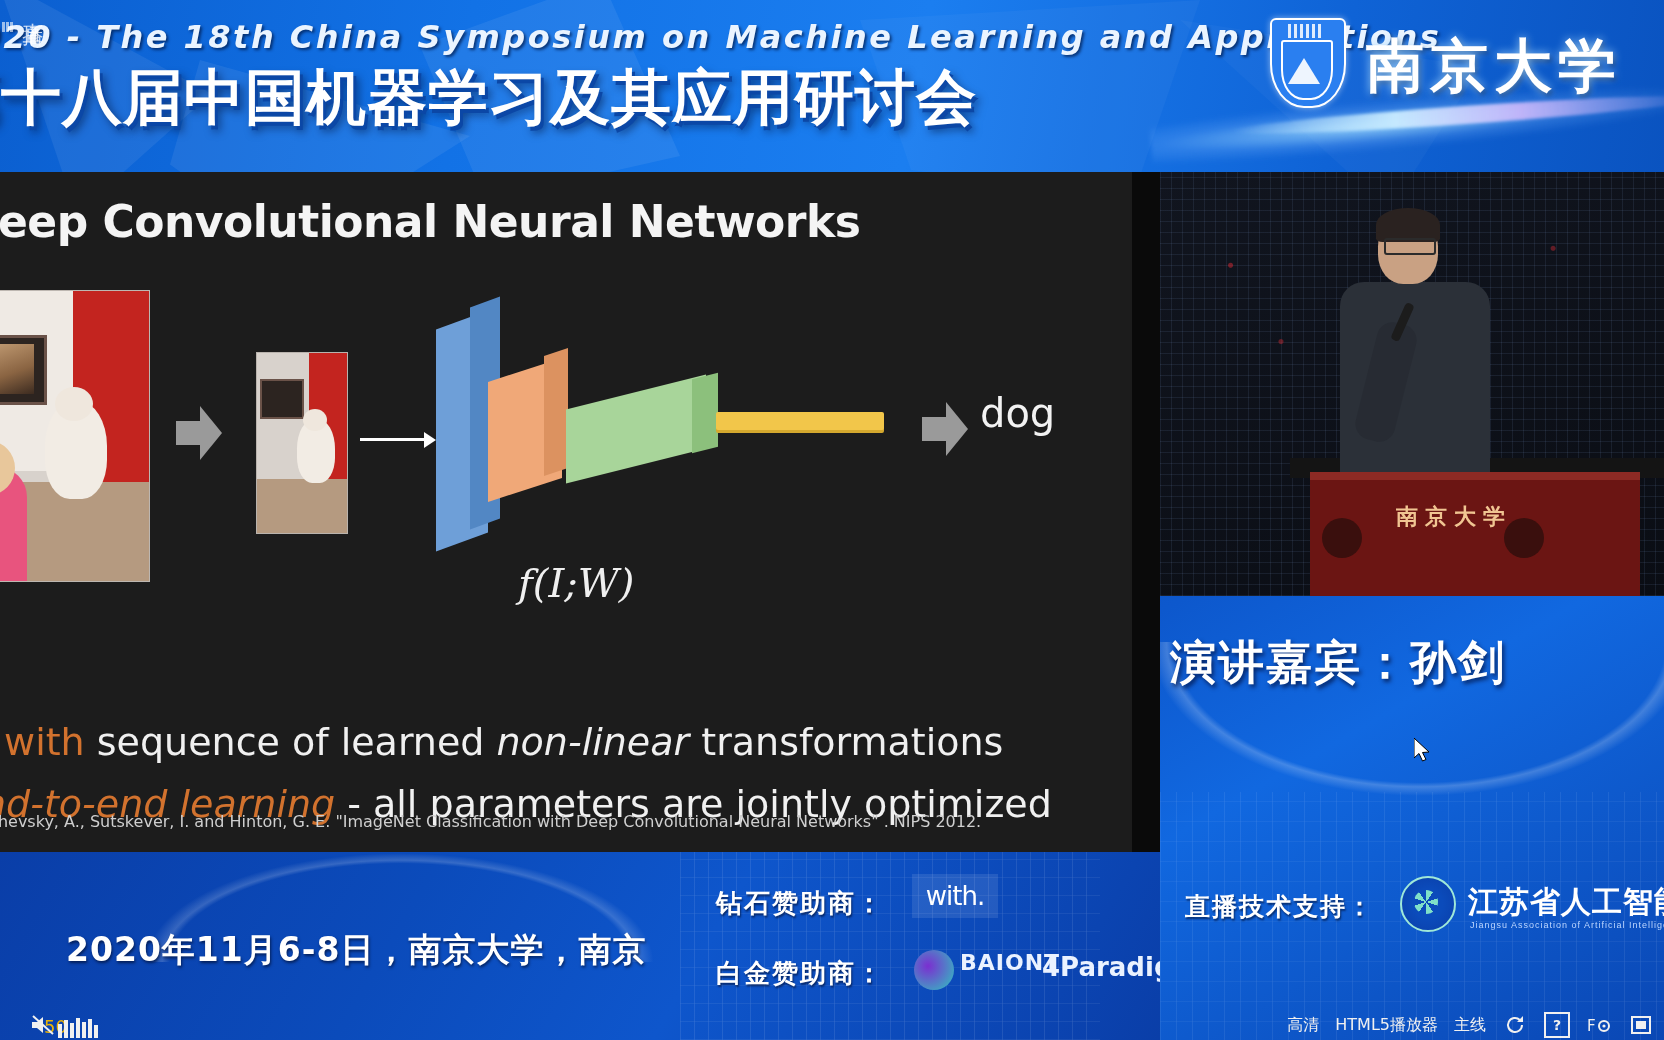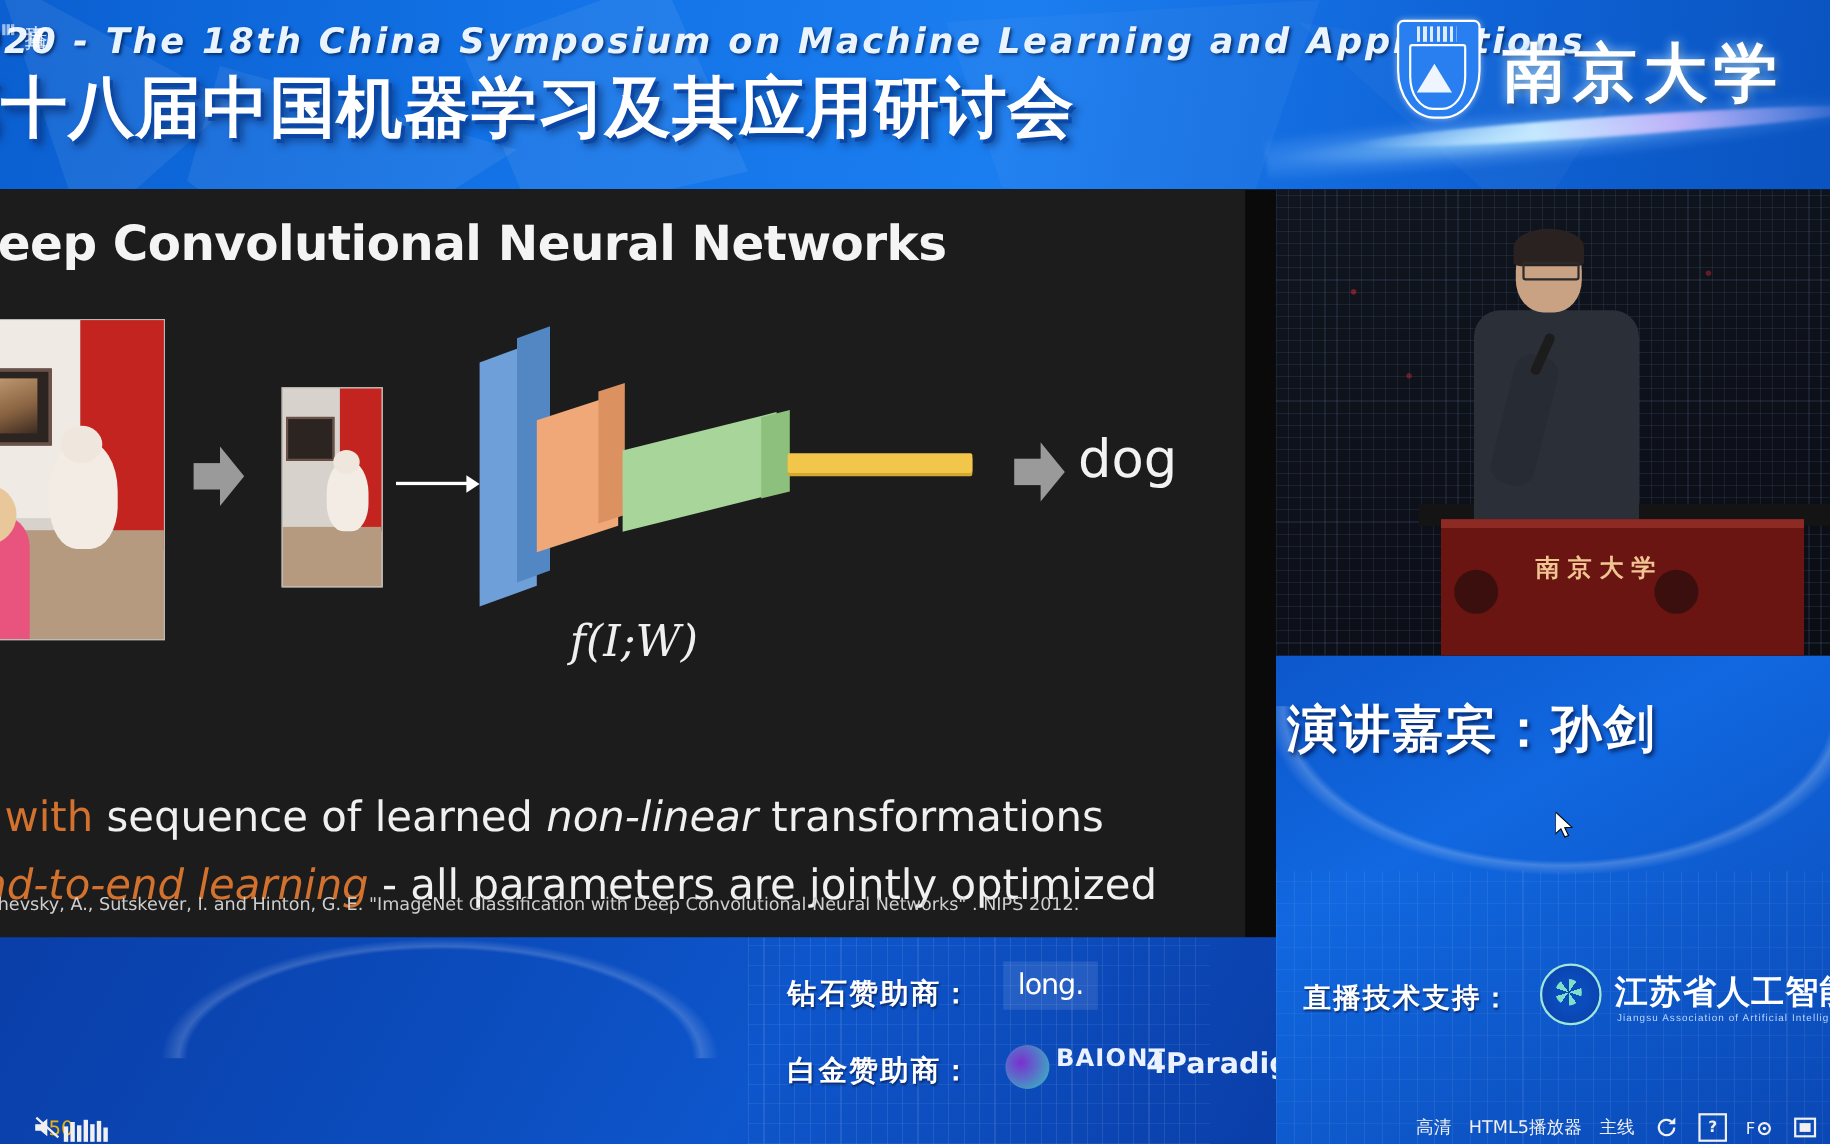--- a/index.html
+++ b/index.html
@@ -95,21 +95,21 @@
     transform:skewY(-18deg);}
   .greenblk{position:absolute;left:566px;top:102px;width:140px;height:74px;background:#a8d59a;
     transform:skewY(-14deg);}
   .greenblk2{position:absolute;left:692px;top:86px;width:26px;height:74px;background:#8cc07c;
     transform:skewY(-14deg);}
   .yellowbar{position:absolute;left:716px;top:122px;width:168px;height:18px;background:#f2c64a;
     border-radius:2px;box-shadow:0 3px 0 #d4a82e;}
 
   .arrow2{position:absolute;left:922px;top:112px;}
   .dogword{position:absolute;left:980px;top:100px;font-family:"DejaVu Sans",sans-serif;
-    font-size:48px;color:#f2f2f2;}
+    font-size:40px;color:#f2f2f2;}
 
   .fiw{position:absolute;left:518px;top:270px;font-family:"DejaVu Serif",serif;font-style:italic;
     font-size:40px;color:#efefef;}
 
   .bullets{position:absolute;left:0;top:548px;width:1132px;}
   .b1{position:absolute;left:-34px;top:0;white-space:nowrap;font-family:"DejaVu Sans",sans-serif;
     font-size:38px;color:#f0f0f0;}
   .b2{position:absolute;left:-42px;top:62px;white-space:nowrap;font-family:"DejaVu Sans",sans-serif;
     font-size:38px;color:#f0f0f0;}
   .hl{color:#d2722e;}
@@ -311,26 +311,27 @@
       <div class="b2"><span class="hl-i">End-to-end learning</span> - all parameters are jointly optimized</div>
     </div>
 
     <div class="cite">Krizhevsky, A., Sutskever, I. and Hinton, G. E.  "ImageNet Classification with Deep Convolutional Neural Networks" . NIPS 2012.</div>
   </div>
 
   <div class="sponsor">
     <div class="grid"></div>
     <div class="swirl"></div>
 
+    <div class="dateline-cn">2020年11月6-8日，南京大学，南京</div>
 
     <div class="sp-label sp-d">钻石赞助商：</div>
     <div class="sp-label sp-p">白金赞助商：</div>
 
     <div class="intel-logo">
-      <span>long.</span>
+      <span>with.</span>
     </div>
 
     <div class="baiont">
       <div class="bmark"></div>
       <div class="btxt">BAIONT</div>
     </div>
 
     <div class="fourp">
       <div class="fm">4Paradigm</div>
     </div>

